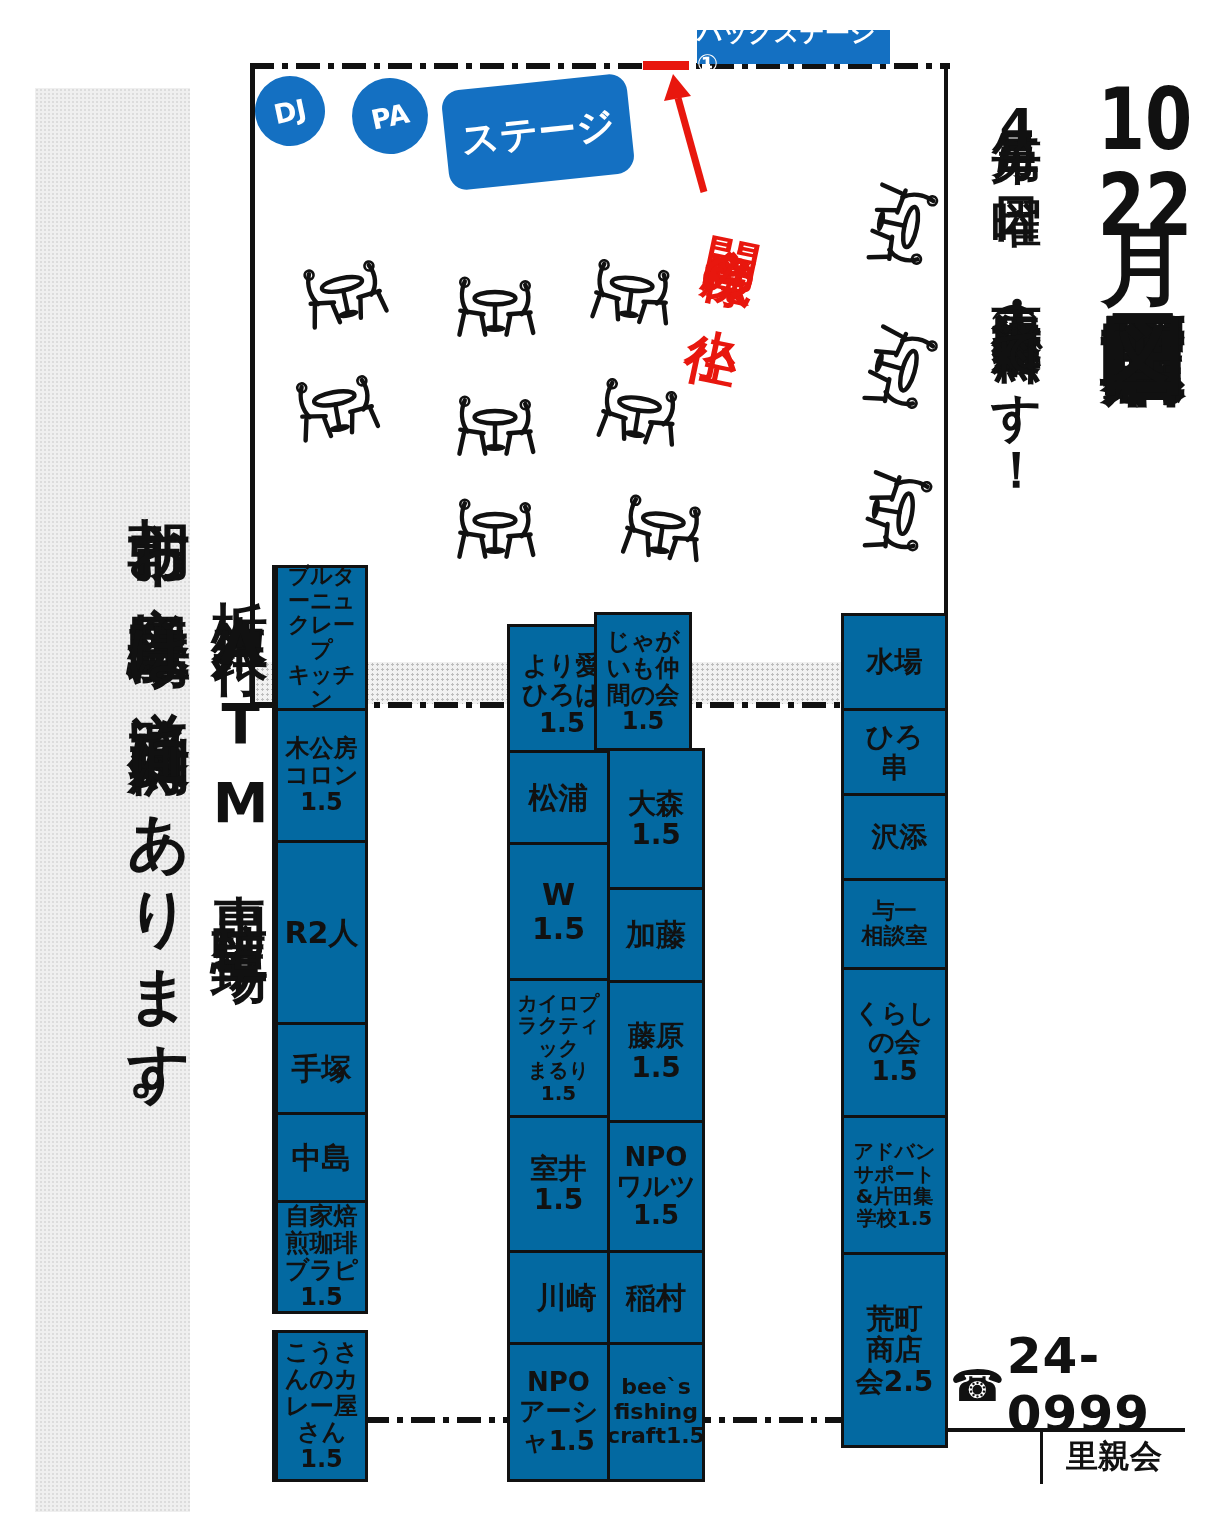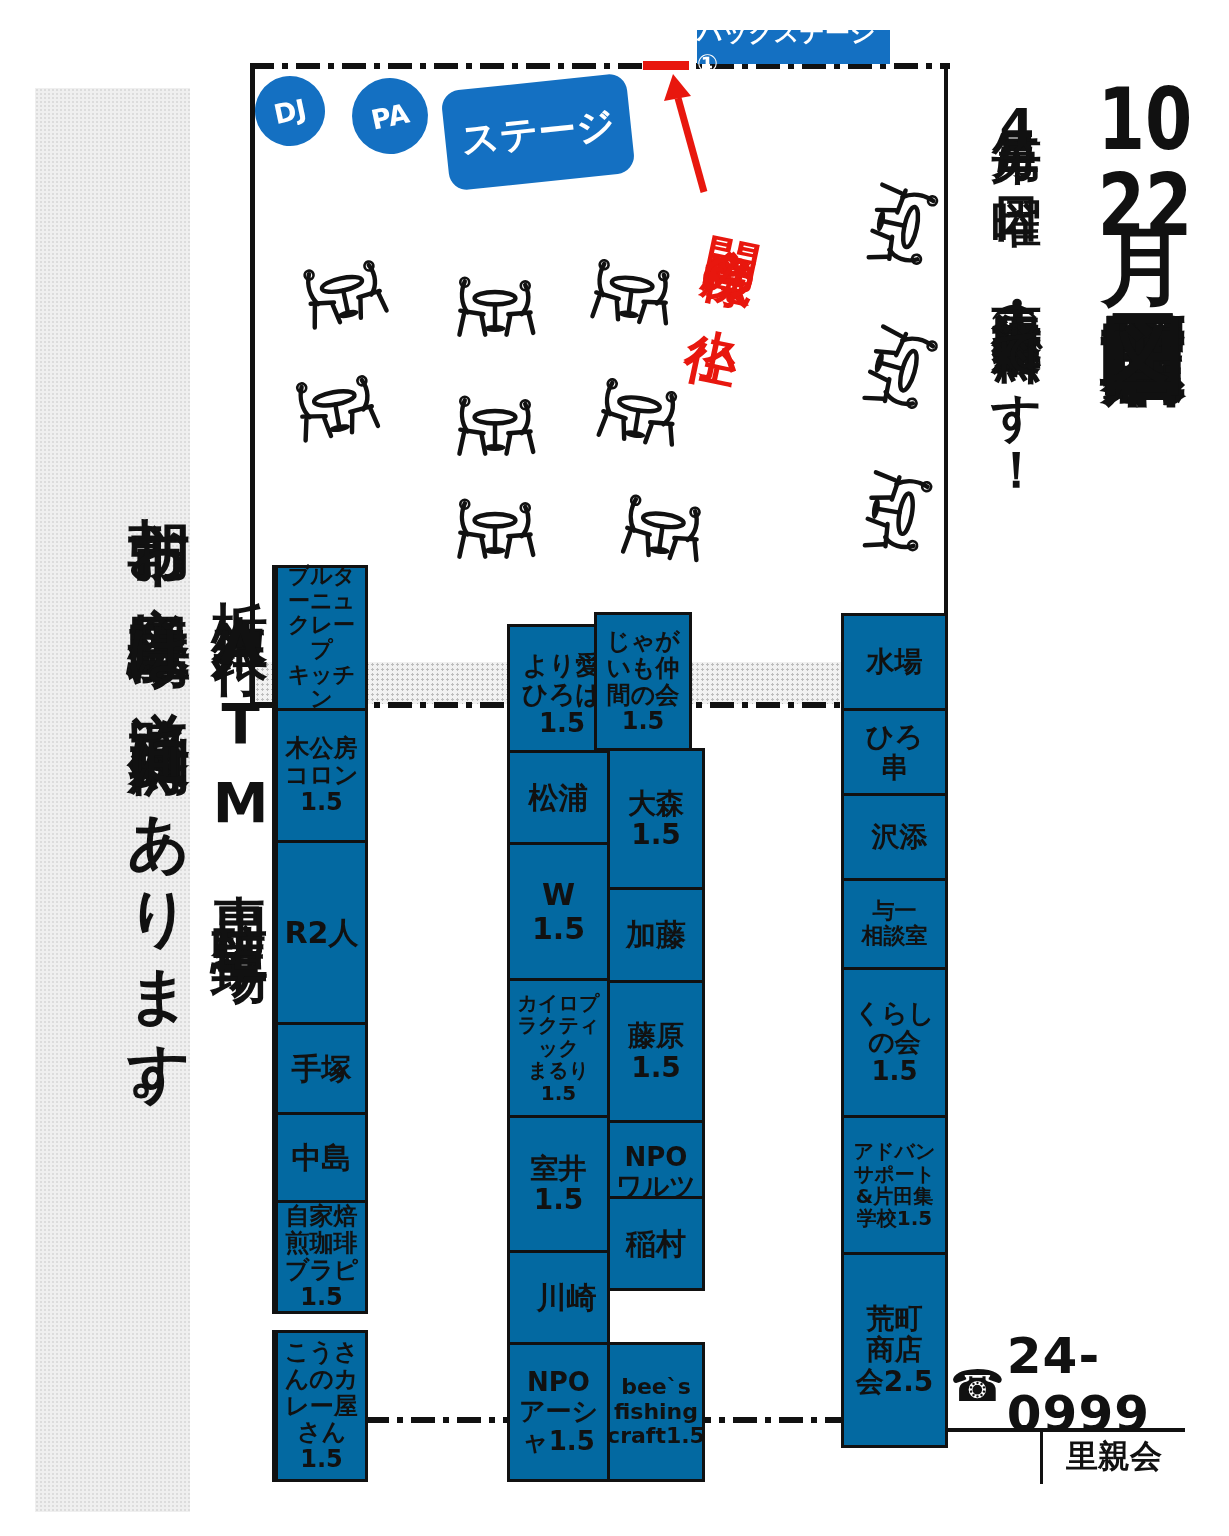--- a/index.html
+++ b/index.html
@@ -170,21 +170,21 @@
 
   <div class="cell fs24" style="left:594px;top:612px;width:98px;height:139px;">じゃがいも仲間の会
 1.5</div>
   <div class="cell fs28" style="left:607px;top:748px;width:98px;height:142px;">大森
 1.5</div>
   <div class="cell fs30" style="left:607px;top:887px;width:98px;height:96px;">加藤</div>
   <div class="cell fs28" style="left:607px;top:980px;width:98px;height:143px;">藤原
 1.5</div>
   <div class="cell fs26" style="left:607px;top:1120px;width:98px;height:133px;">NPO
 ワルツ1.5</div>
-  <div class="cell fs30" style="left:607px;top:1196px;width:98px;height:95px;">稲村</div>
+  <div class="cell fs30" style="left:607px;top:1250px;width:98px;height:95px;">稲村</div>
   <div class="cell fs22" style="left:607px;top:1342px;width:98px;height:140px;">bee`s
 fishing
 craft1.5</div>
 
   <div class="cell fs28" style="left:841px;top:613px;width:107px;height:98px;">水場</div>
   <div class="cell fs28" style="left:841px;top:708px;width:107px;height:88px;">ひろ
 串</div>
   <div class="cell fs28" style="left:841px;top:793px;width:107px;height:88px;padding-left:12px;">沢添</div>
   <div class="cell fs22" style="left:841px;top:878px;width:107px;height:92px;">与一
 相談室</div>

